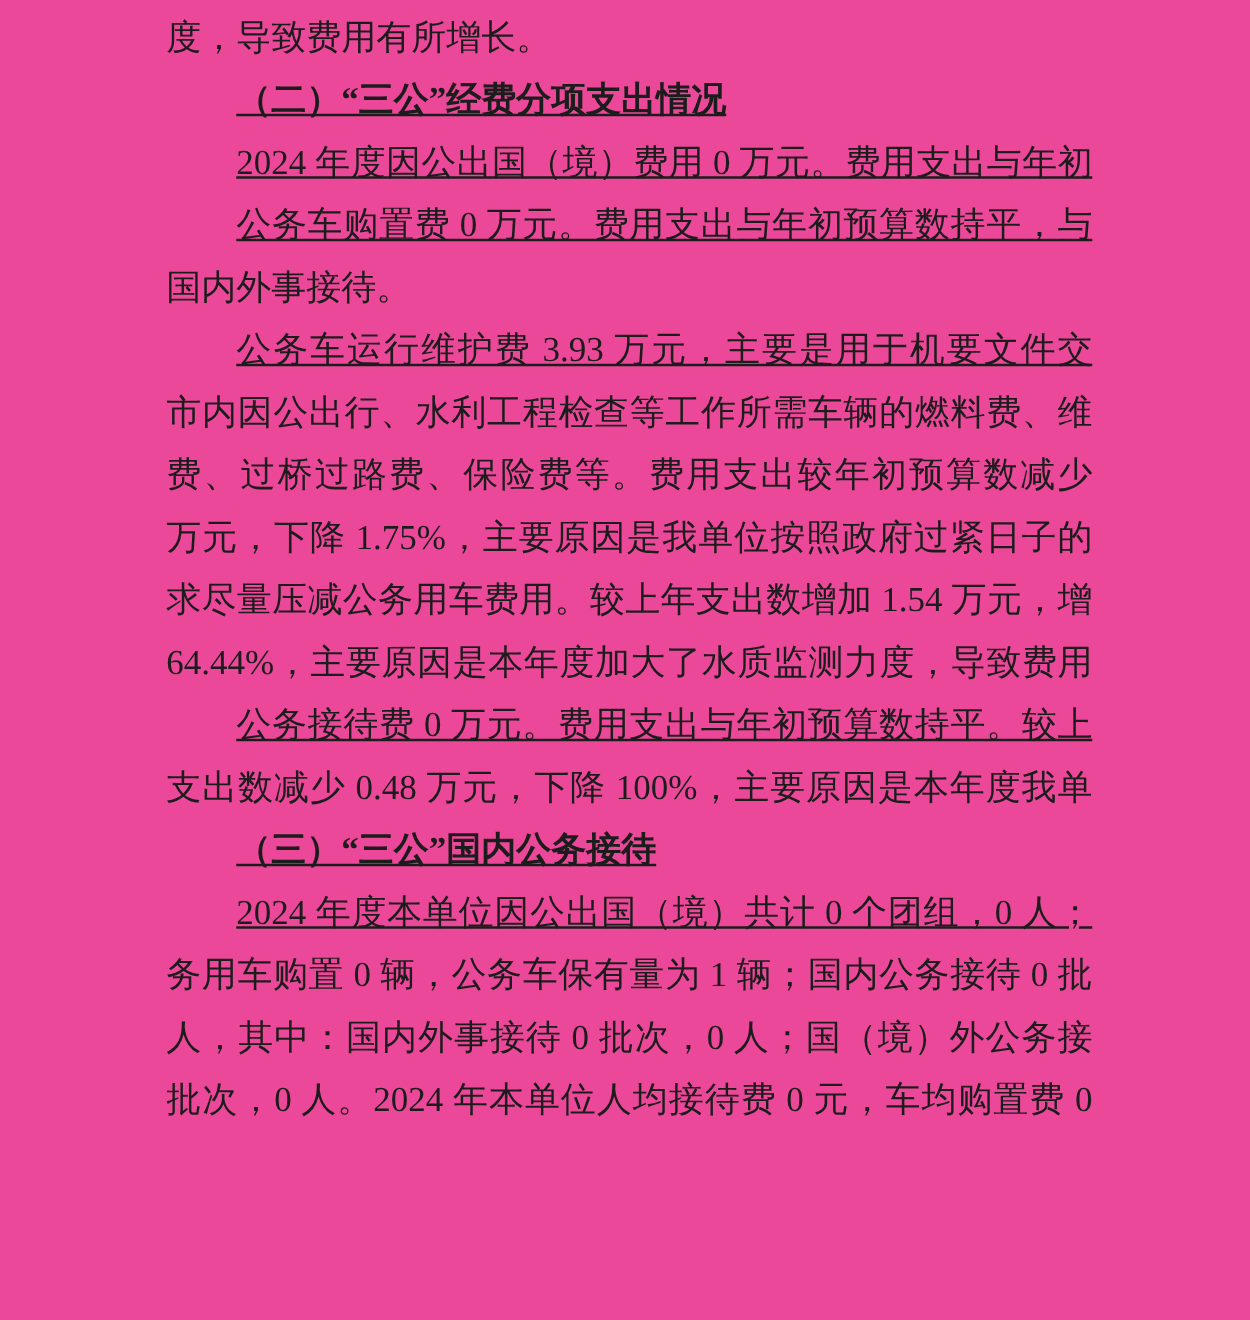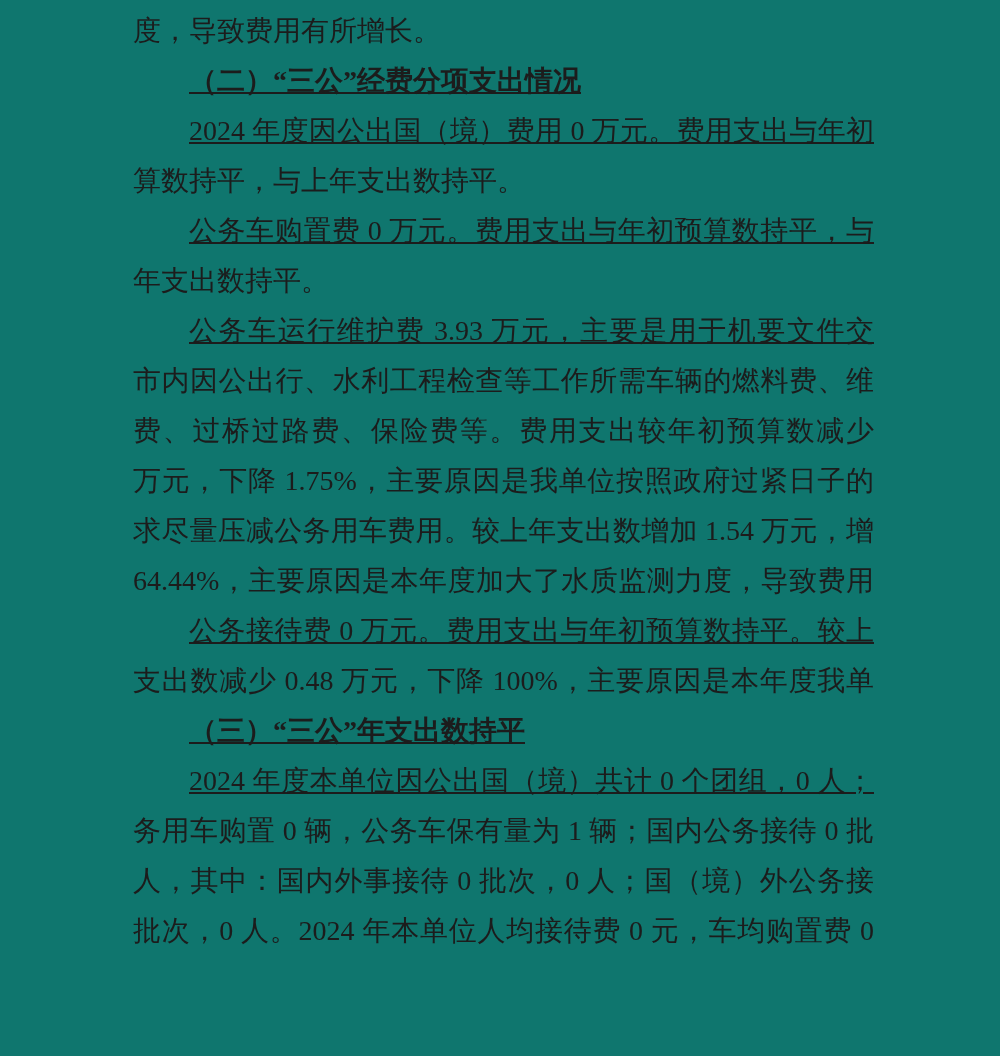--- a/index.html
+++ b/index.html
@@ -42,50 +42,49 @@
     text-indent: 2em;
     text-decoration: underline;
   }
   .paragraph.heading .line {
     font-weight: 700;
   }
 </style>
 </head>
 <body>
 
-<div class="page" style="background: #0f766e;">
+<div class="page" style="background: #ec4899;">
   <div class="doc" style="color: rgb(28, 28, 28);">
       <div class="paragraph">
         <div class="line">度，导致费用有所增长。</div>
       </div>
       <div class="paragraph heading">
         <div class="line indent">（二）“三公”经费分项支出情况</div>
       </div>
       <div class="paragraph">
         <div class="line justify indent">2024 年度因公出国（境）费用 0 万元。费用支出与年初预</div>
-        <div class="line">算数持平，与上年支出数持平。</div>
       </div>
       <div class="paragraph">
         <div class="line justify indent">公务车购置费 0 万元。费用支出与年初预算数持平，与上</div>
-        <div class="line">年支出数持平。</div>
+        <div class="line">国内外事接待。</div>
       </div>
       <div class="paragraph">
         <div class="line justify indent">公务车运行维护费 3.93 万元，主要是用于机要文件交换、</div>
         <div class="line justify">市内因公出行、水利工程检查等工作所需车辆的燃料费、维修</div>
         <div class="line justify">费、过桥过路费、保险费等。费用支出较年初预算数减少 0.07</div>
         <div class="line justify">万元，下降 1.75%，主要原因是我单位按照政府过紧日子的要</div>
         <div class="line justify">求尽量压减公务用车费用。较上年支出数增加 1.54 万元，增长</div>
         <div class="line justify">64.44%，主要原因是本年度加大了水质监测力度，导致费用有</div>
       </div>
       <div class="paragraph">
         <div class="line justify indent">公务接待费 0 万元。费用支出与年初预算数持平。较上年</div>
         <div class="line justify">支出数减少 0.48 万元，下降 100%，主要原因是本年度我单位没</div>
       </div>
       <div class="paragraph heading">
-        <div class="line indent">（三）“三公”年支出数持平</div>
+        <div class="line indent">（三）“三公”国内公务接待</div>
       </div>
       <div class="paragraph">
         <div class="line justify indent">2024 年度本单位因公出国（境）共计 0 个团组，0 人；公</div>
         <div class="line justify">务用车购置 0 辆，公务车保有量为 1 辆；国内公务接待 0 批次 0</div>
         <div class="line justify">人，其中：国内外事接待 0 批次，0 人；国（境）外公务接待 0</div>
         <div class="line justify">批次，0 人。2024 年本单位人均接待费 0 元，车均购置费 0 万</div>
       </div>
     </div>
 </div>
 

